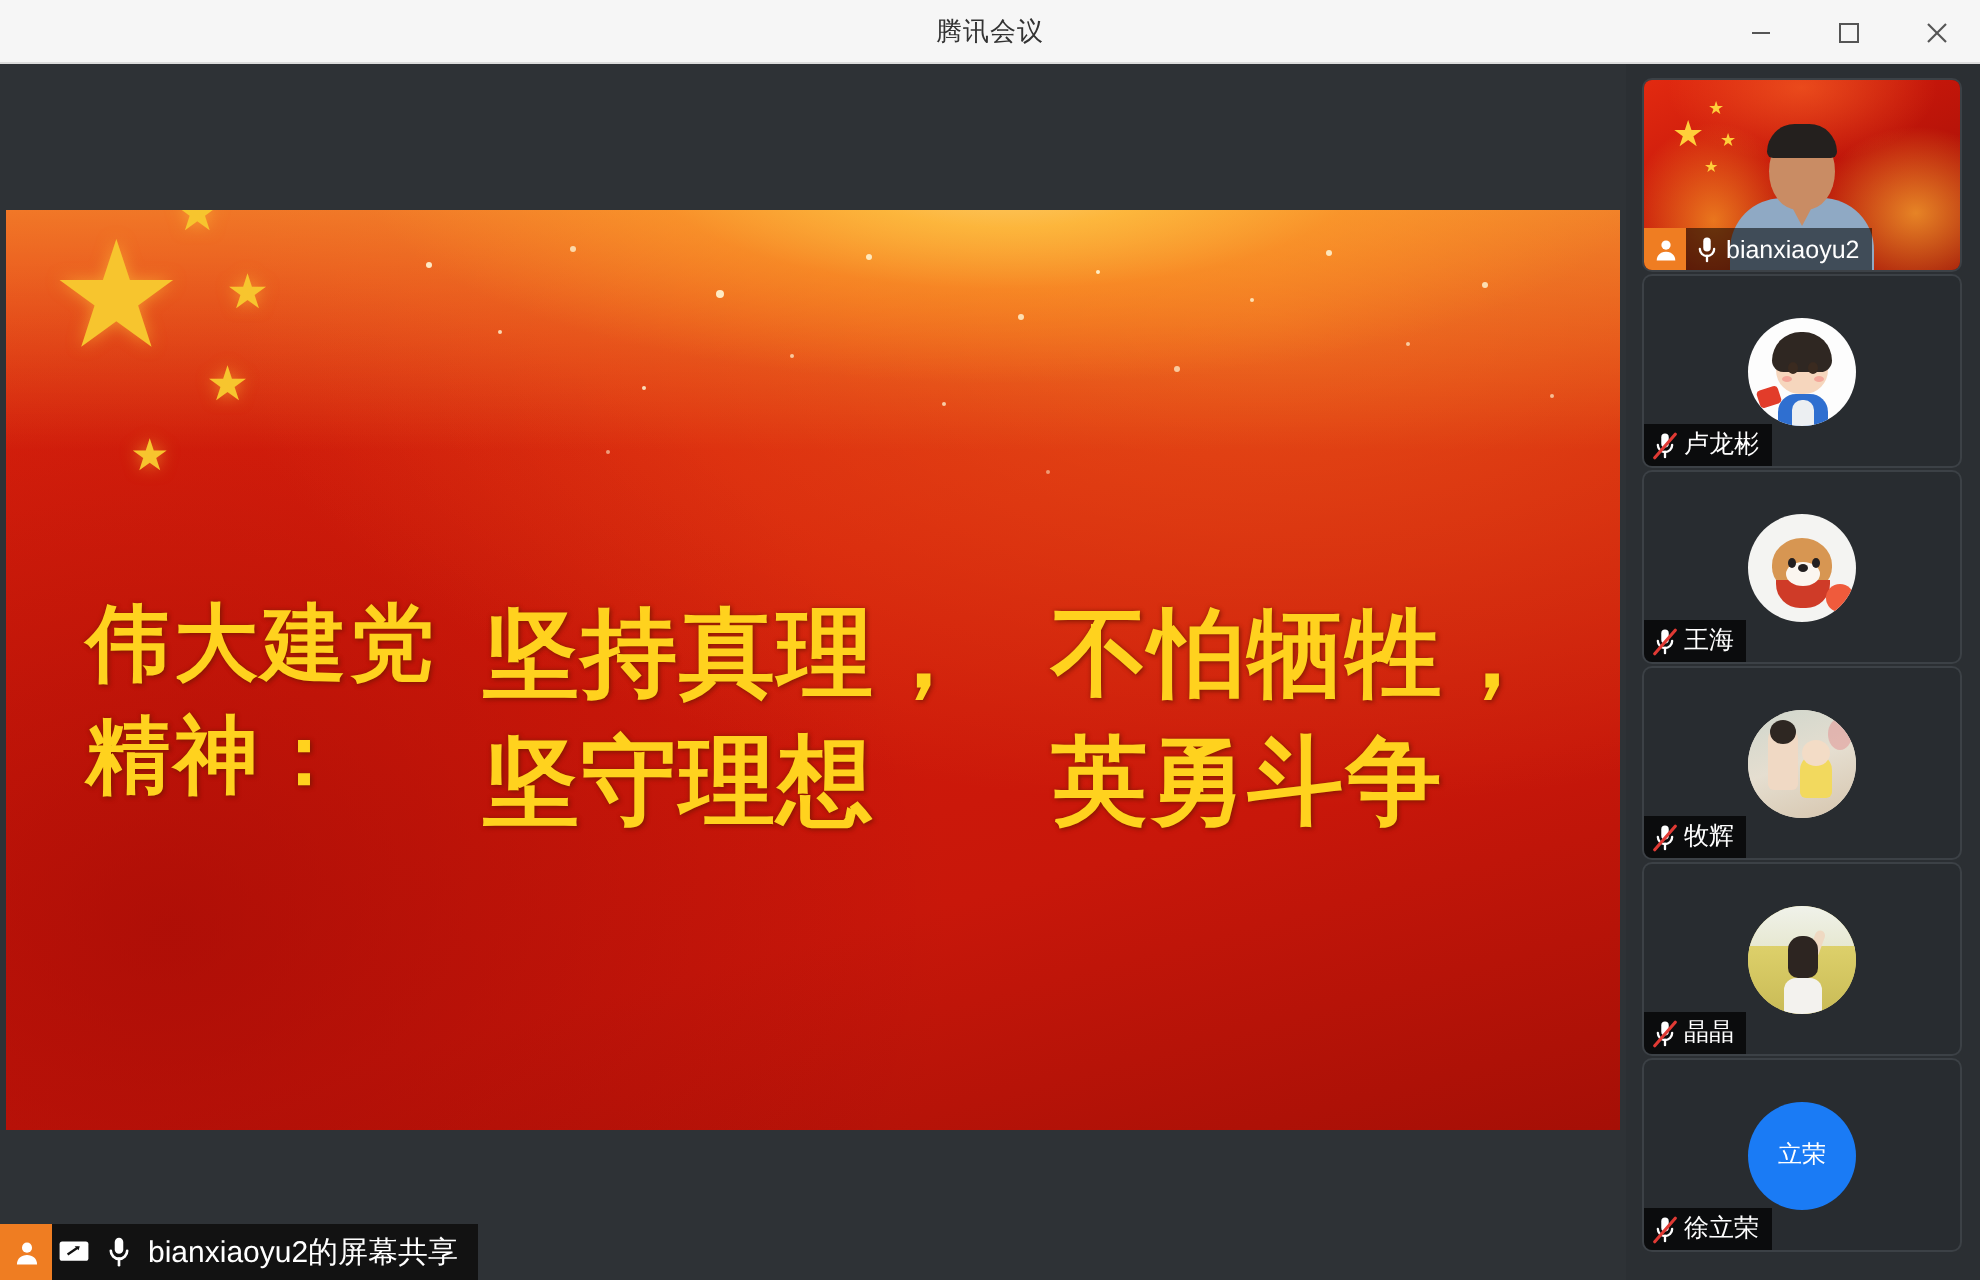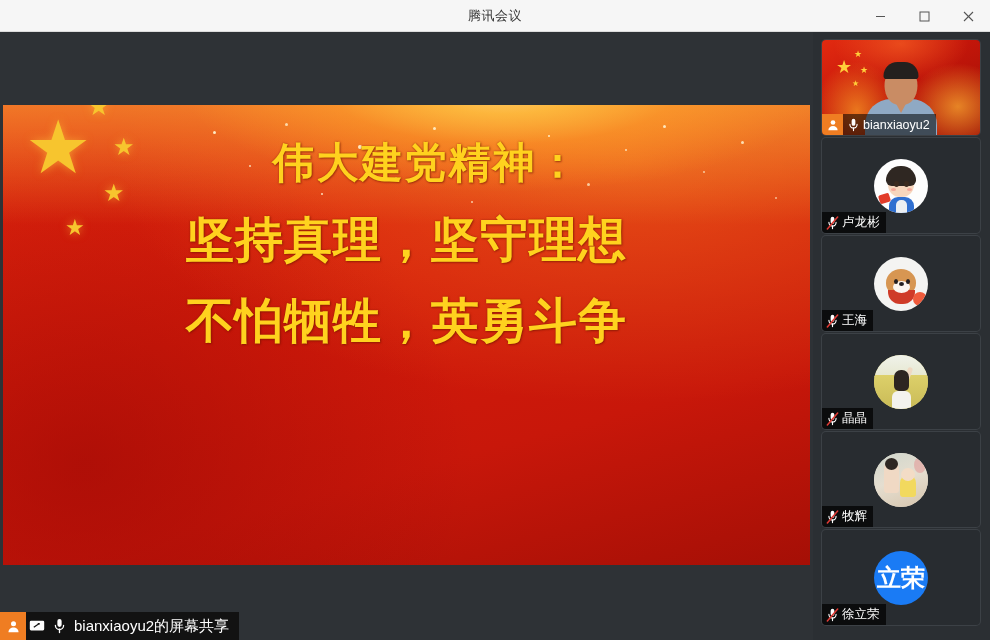--- a/index.html
+++ b/index.html
@@ -73,21 +73,21 @@
   }
   .star.big { font-size:74px; left:22px; top:6px; }
   .star.s1 { font-size:26px; left:84px; top:-12px; }
   .star.s2 { font-size:24px; left:110px; top:30px; }
   .star.s3 { font-size:24px; left:100px; top:76px; }
   .star.s4 { font-size:22px; left:62px; top:112px; }
 
   
   #slide-text {
     position:absolute; left:0; top:0; width:807px; height:460px;
-    display:flex; flex-direction:column; align-items:center;
+    display:flex; flex-direction:row; align-items:center;
     padding-top:30px;
   }
   .slide-title {
     font-size:42px; font-weight:bold; color:#ffd21e;
     letter-spacing:2px; margin-left:40px;
     text-shadow:0 0 2px rgba(120,30,0,.6), 1px 1px 2px rgba(110,20,0,.5);
   }
   .slide-line {
     font-size:48px; font-weight:bold; color:#ffd21e;
     letter-spacing:1px; margin-top:17px;
@@ -123,21 +123,21 @@
   }
   .tile .avatarwrap {
     position:absolute; inset:0; display:flex; align-items:center; justify-content:center;
   }
   .avatar-circle {
     width:54px; height:54px; border-radius:50%; overflow:hidden; position:relative;
     display:flex; align-items:center; justify-content:center;
   }
   .avatar-initials {
     width:54px; height:54px; border-radius:50%;
-    background:#1a7bf5; color:#fff; font-size:24px; font-weight:bold;
+    background:#1a7bf5; color:#fff; font-size:12px; font-weight:normal;
     display:flex; align-items:center; justify-content:center; letter-spacing:0;
   }
 
   
   .namestrip {
     position:absolute; left:0; bottom:0; height:21px;
     display:flex; align-items:center; background:rgba(0,0,0,.72);
     padding-right:6px; max-width:156px;
   }
   .namestrip.hosted { background:rgba(0,0,0,.55); }
@@ -426,43 +426,20 @@
             <line x1="8" y1="12.7" x2="8" y2="16.2" stroke="#fff" stroke-width="1.5" stroke-linecap="round"></line>
             <line x1="1.4" y1="16.6" x2="14.6" y2="1.4" stroke="#e03a34" stroke-width="2" stroke-linecap="round"></line>
           </svg>
         </span>
         <span class="pname">王海</span>
       </div>
     </div>
 
     <div class="tile">
       <div class="avatarwrap">
-        <div class="avatar-circle av-photo">
-          <span class="photo-sky"></span>
-          <span class="photo-field"></span>
-          <span class="photo-arm"></span>
-          <span class="photo-dress"></span>
-          <span class="photo-hair"></span>
-        </div>
-      </div>
-      <div class="namestrip">
-        <span class="micwrap">
-          <svg width="13" height="14" viewBox="0 0 16 18" aria-hidden="true">
-            <rect x="5.6" y="1" width="4.8" height="9" rx="2.4" fill="#fff"></rect>
-            <path d="M3.4 8.3a4.6 4.6 0 0 0 9.2 0" stroke="#fff" stroke-width="1.5" fill="none" stroke-linecap="round"></path>
-            <line x1="8" y1="12.7" x2="8" y2="16.2" stroke="#fff" stroke-width="1.5" stroke-linecap="round"></line>
-            <line x1="1.4" y1="16.6" x2="14.6" y2="1.4" stroke="#e03a34" stroke-width="2" stroke-linecap="round"></line>
-          </svg>
-        </span>
-        <span class="pname">晶晶</span>
-      </div>
-    </div>
-
-    <div class="tile">
-      <div class="avatarwrap">
         <div class="avatar-circle av-illus">
           <span class="illus-sky"></span>
           <span class="illus-pink"></span>
           <span class="illus-fig1"></span>
           <span class="illus-head1"></span>
           <span class="illus-fig2"></span>
           <span class="illus-head2"></span>
         </div>
       </div>
       <div class="namestrip">
@@ -473,29 +450,52 @@
             <line x1="8" y1="12.7" x2="8" y2="16.2" stroke="#fff" stroke-width="1.5" stroke-linecap="round"></line>
             <line x1="1.4" y1="16.6" x2="14.6" y2="1.4" stroke="#e03a34" stroke-width="2" stroke-linecap="round"></line>
           </svg>
         </span>
         <span class="pname">牧辉</span>
       </div>
     </div>
 
     <div class="tile">
       <div class="avatarwrap">
-        <div class="avatar-initials">立荣</div>
+        <div class="avatar-circle av-photo">
+          <span class="photo-sky"></span>
+          <span class="photo-field"></span>
+          <span class="photo-arm"></span>
+          <span class="photo-dress"></span>
+          <span class="photo-hair"></span>
+        </div>
       </div>
       <div class="namestrip">
         <span class="micwrap">
           <svg width="13" height="14" viewBox="0 0 16 18" aria-hidden="true">
             <rect x="5.6" y="1" width="4.8" height="9" rx="2.4" fill="#fff"></rect>
             <path d="M3.4 8.3a4.6 4.6 0 0 0 9.2 0" stroke="#fff" stroke-width="1.5" fill="none" stroke-linecap="round"></path>
             <line x1="8" y1="12.7" x2="8" y2="16.2" stroke="#fff" stroke-width="1.5" stroke-linecap="round"></line>
             <line x1="1.4" y1="16.6" x2="14.6" y2="1.4" stroke="#e03a34" stroke-width="2" stroke-linecap="round"></line>
           </svg>
         </span>
+        <span class="pname">晶晶</span>
+      </div>
+    </div>
+
+    <div class="tile">
+      <div class="avatarwrap">
+        <div class="avatar-initials">立荣</div>
+      </div>
+      <div class="namestrip">
+        <span class="micwrap">
+          <svg width="13" height="14" viewBox="0 0 16 18" aria-hidden="true">
+            <rect x="5.6" y="1" width="4.8" height="9" rx="2.4" fill="#fff"></rect>
+            <path d="M3.4 8.3a4.6 4.6 0 0 0 9.2 0" stroke="#fff" stroke-width="1.5" fill="none" stroke-linecap="round"></path>
+            <line x1="8" y1="12.7" x2="8" y2="16.2" stroke="#fff" stroke-width="1.5" stroke-linecap="round"></line>
+            <line x1="1.4" y1="16.6" x2="14.6" y2="1.4" stroke="#e03a34" stroke-width="2" stroke-linecap="round"></line>
+          </svg>
+        </span>
         <span class="pname">徐立荣</span>
       </div>
     </div>
 
   </div>
 </div>
 
 </body></html>

